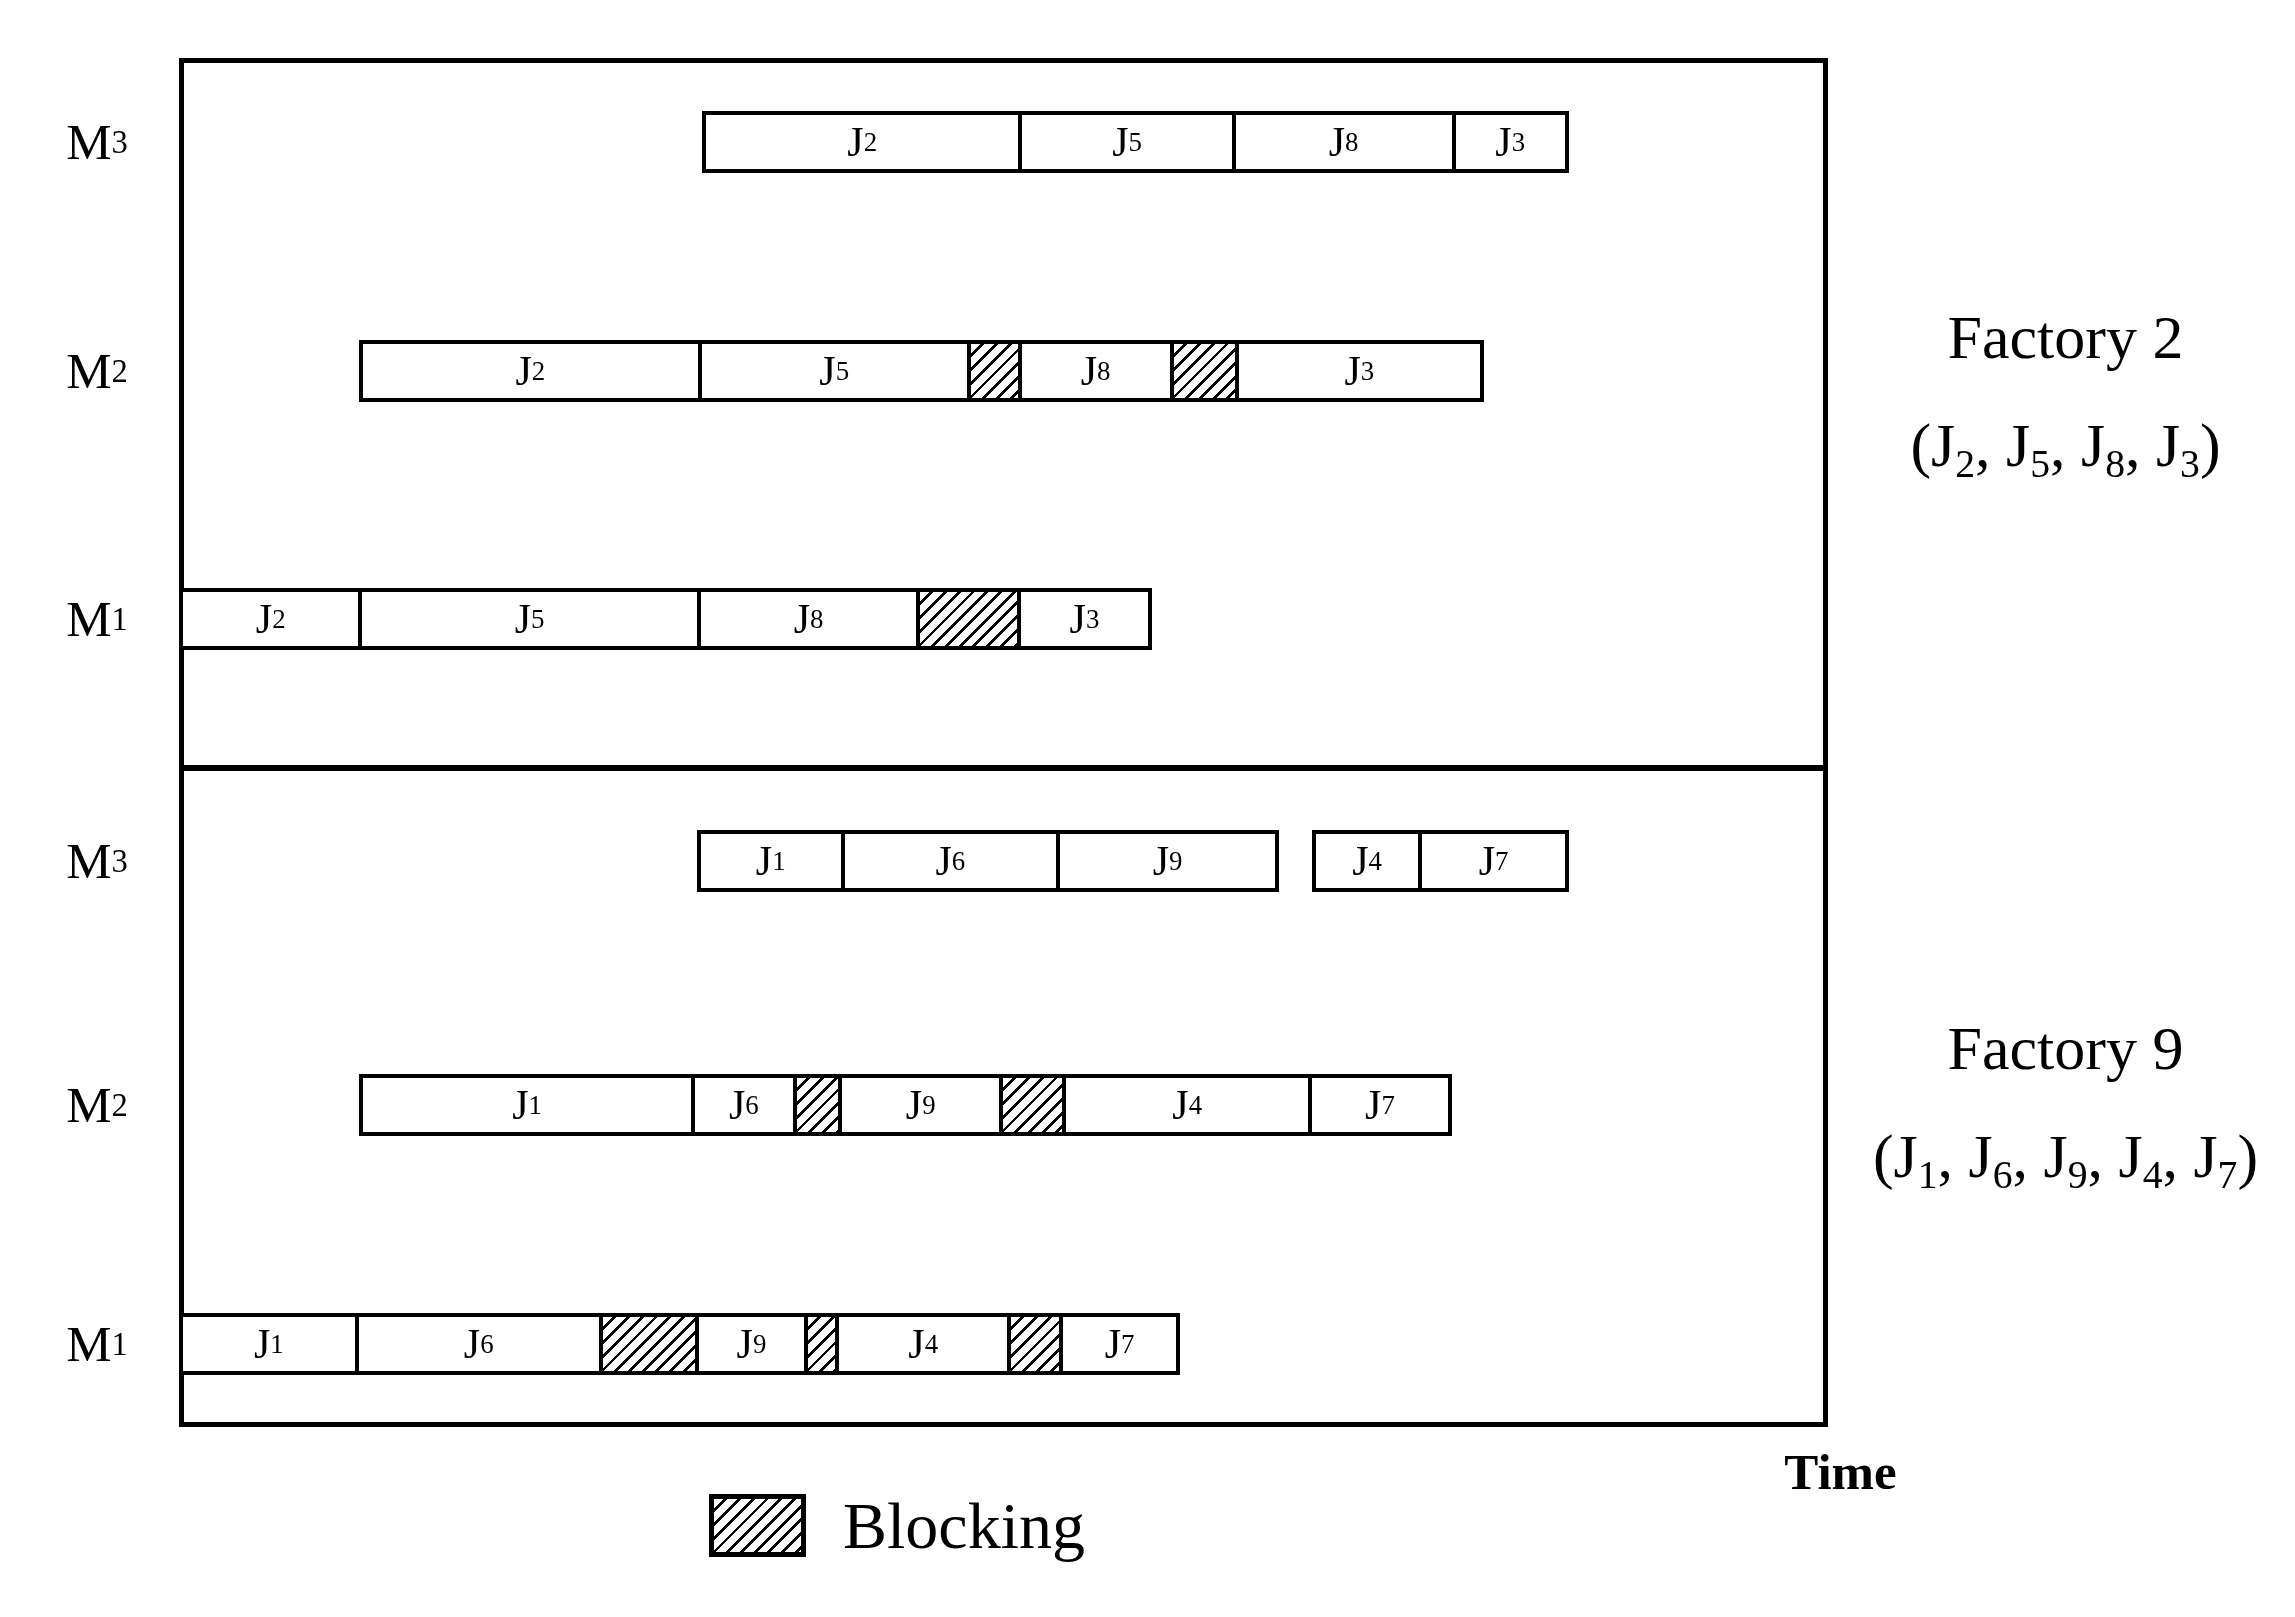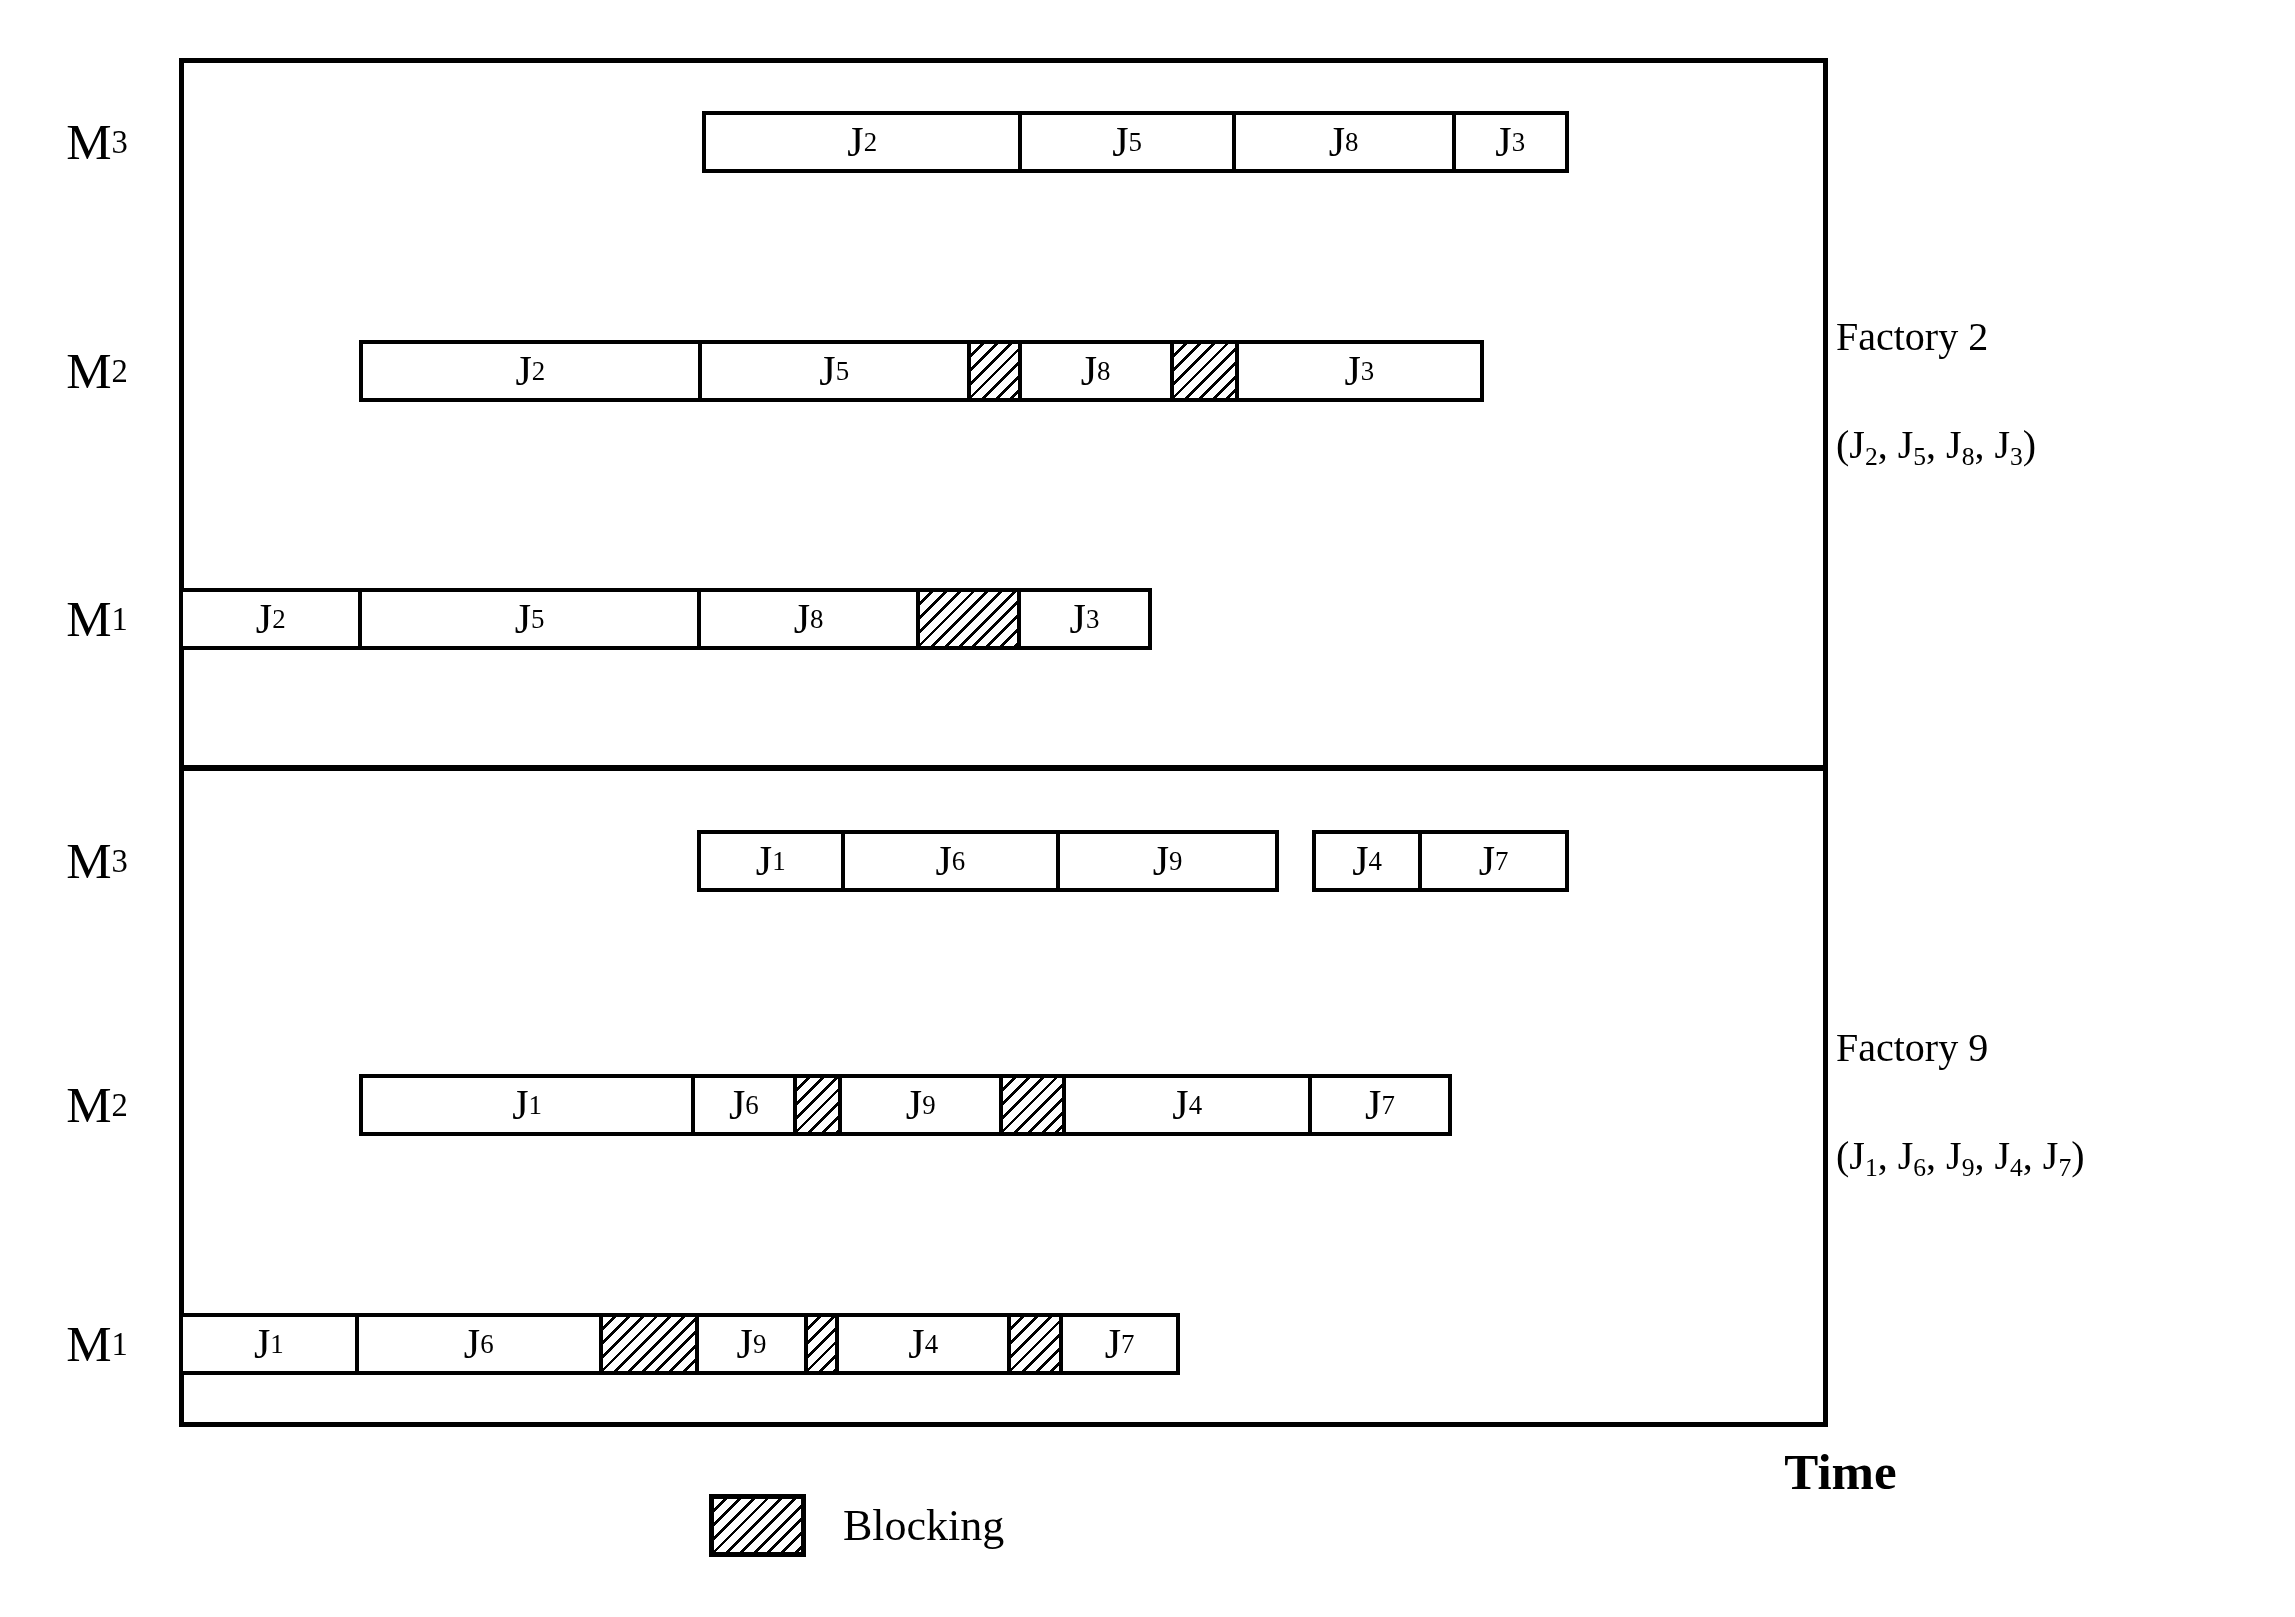--- a/index.html
+++ b/index.html
@@ -38,33 +38,33 @@
     border-right: 4.4px solid #000; box-sizing: border-box;
     background: #fff; overflow: hidden; white-space: nowrap;
   }
   .seg:last-child { border-right: none; }
   .seg.hatch {
     background: repeating-linear-gradient(135deg,
       #ffffff 0px, #ffffff 7px, #000000 7px, #000000 9.7px);
   }
   .sub { font-size: 0.64em; vertical-align: -0.28em; }
   .factory-label {
-    left: 1836px; width: 459px; 
-    font-size: 40px; line-height: 108px;
+    left: 1836px; width: 459px; text-align: center;
+    font-size: 62px; line-height: 108px;
   }
   #legend-swatch {
     left: 709px; top: 1494px; width: 97px; height: 63px;
     border: 5.3px solid #000; box-sizing: border-box;
     background: repeating-linear-gradient(135deg,
       #ffffff 0px, #ffffff 7px, #000000 7px, #000000 9.7px);
   }
   #legend-label {
     left: 843px; top: 1494px; height: 63px; width: 283px;
     display: flex; align-items: center;
-    font-size: 44px;
+    font-size: 66px;
   }
   #time-label {
     left: 1752px; top: 1443px; width: 177px; height: 57px;
     display: flex; align-items: center; justify-content: center;
     font-size: 51px;
     font-weight: bold;
   }
 </style>
 </head>
 <body>

